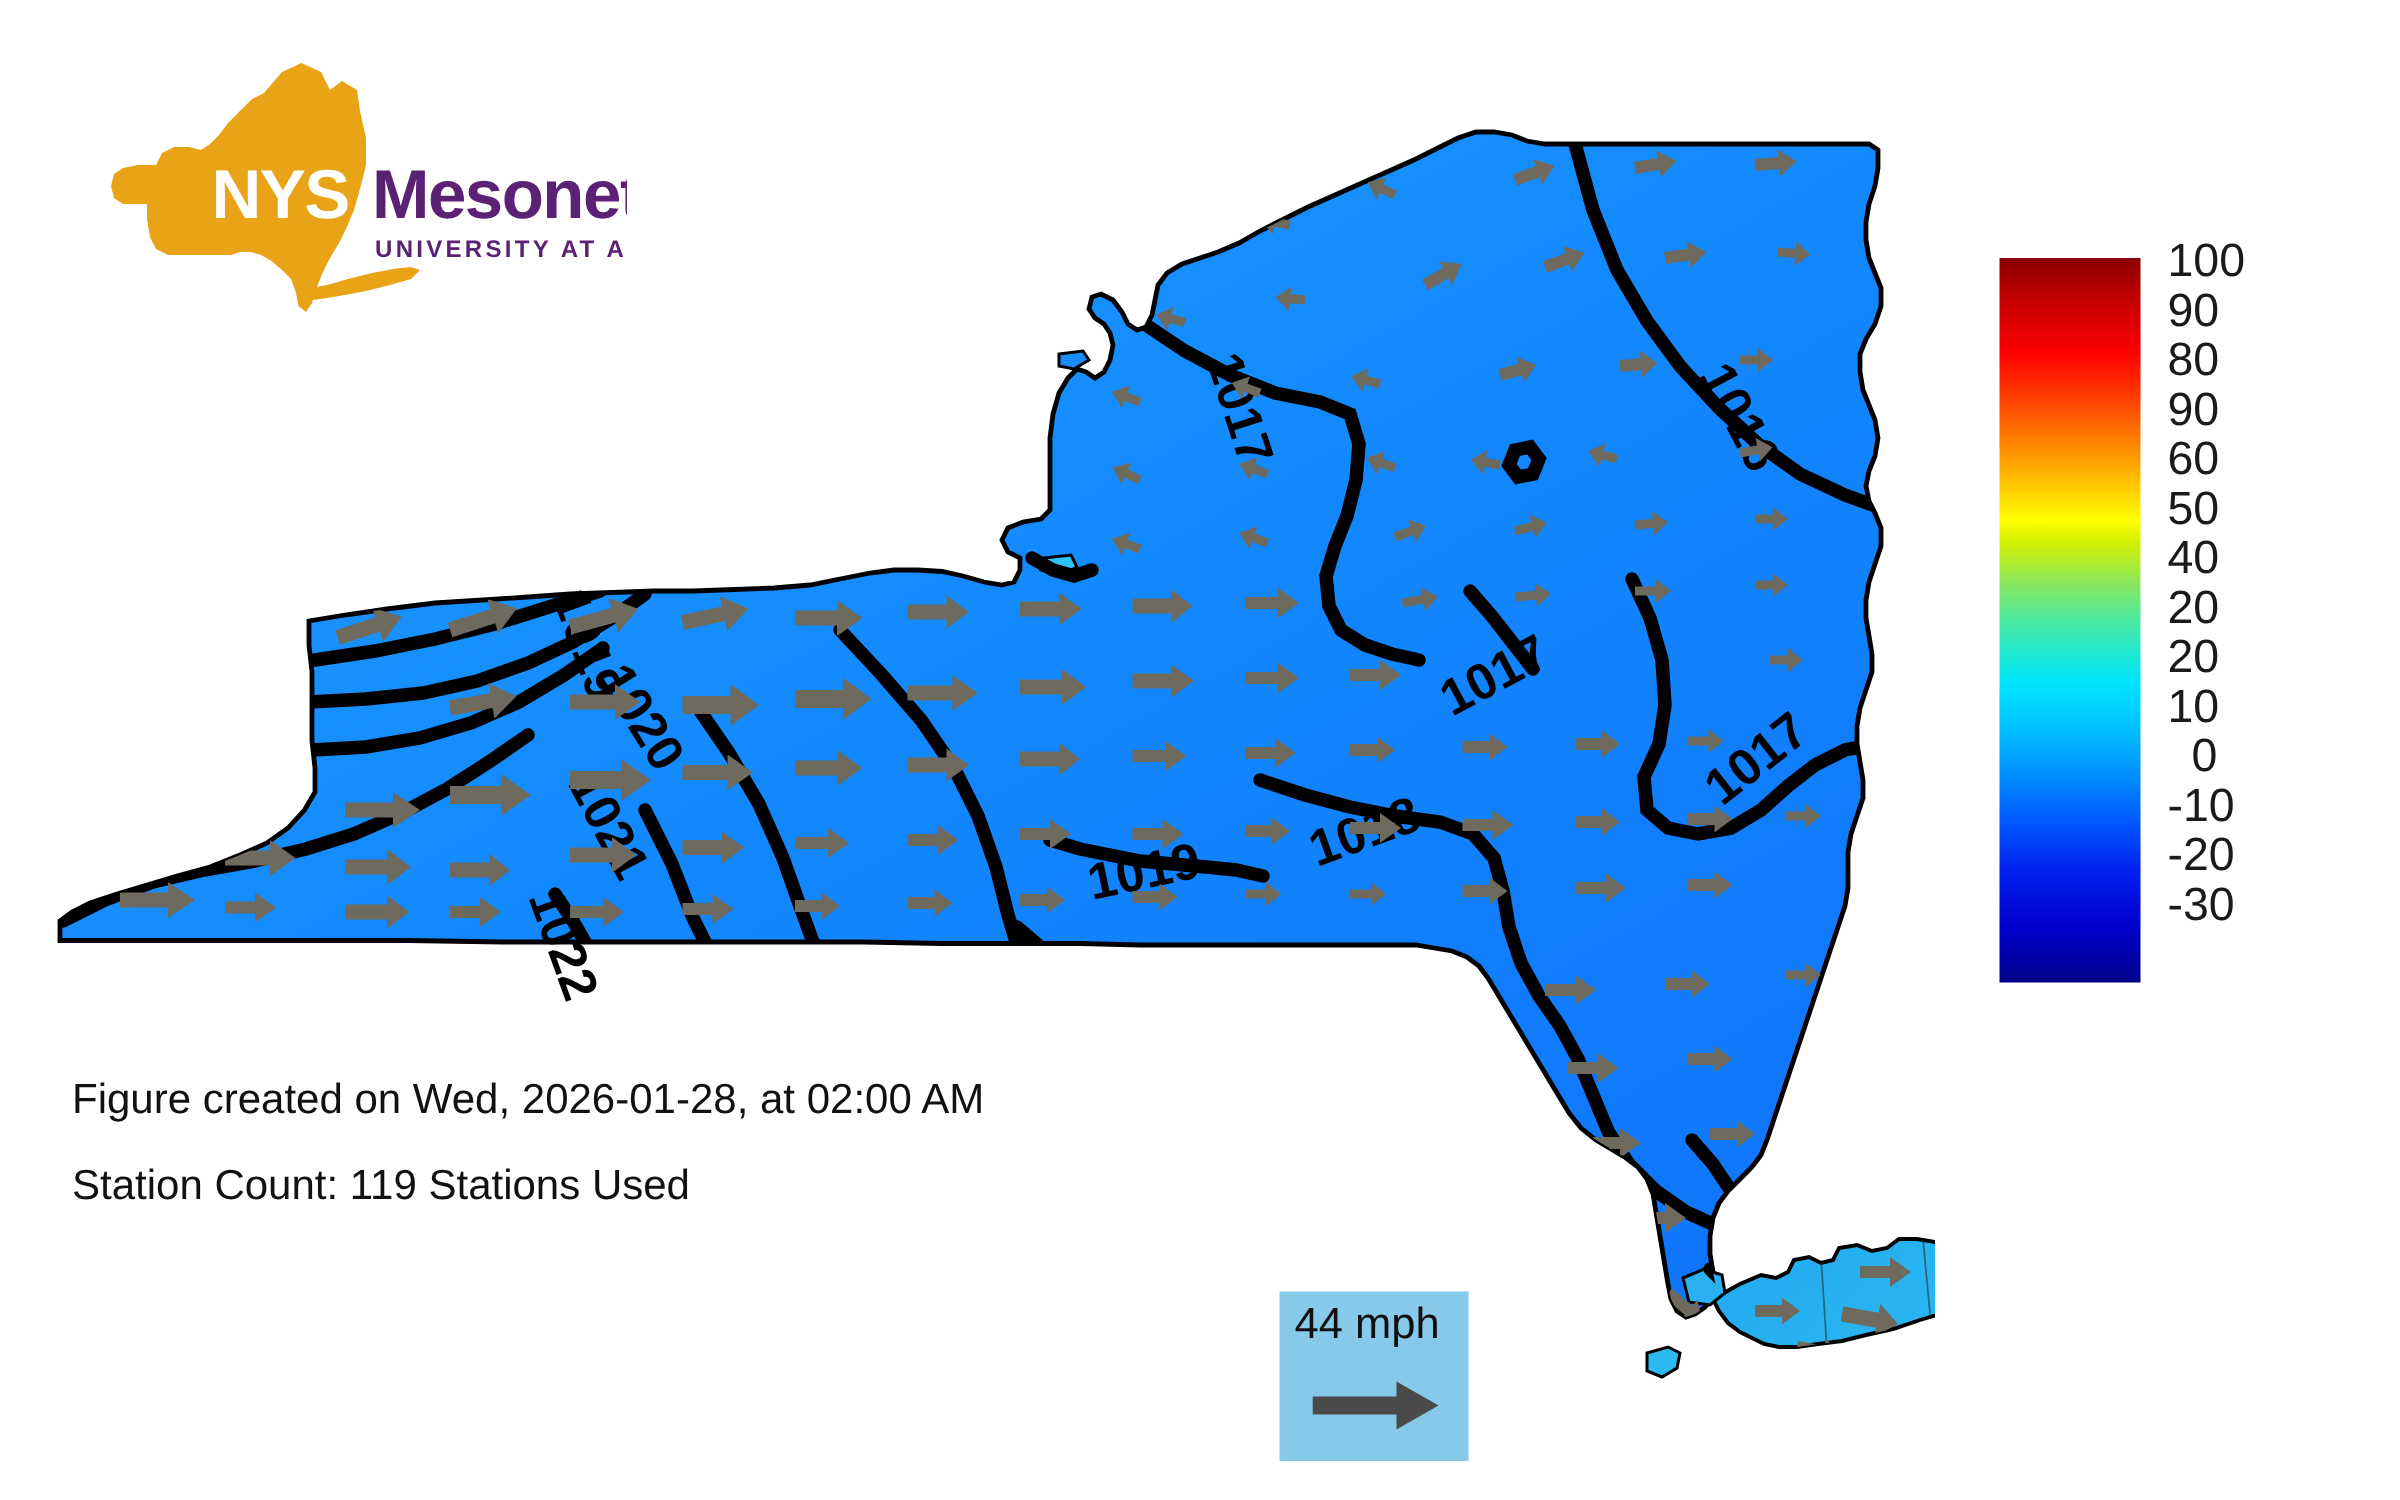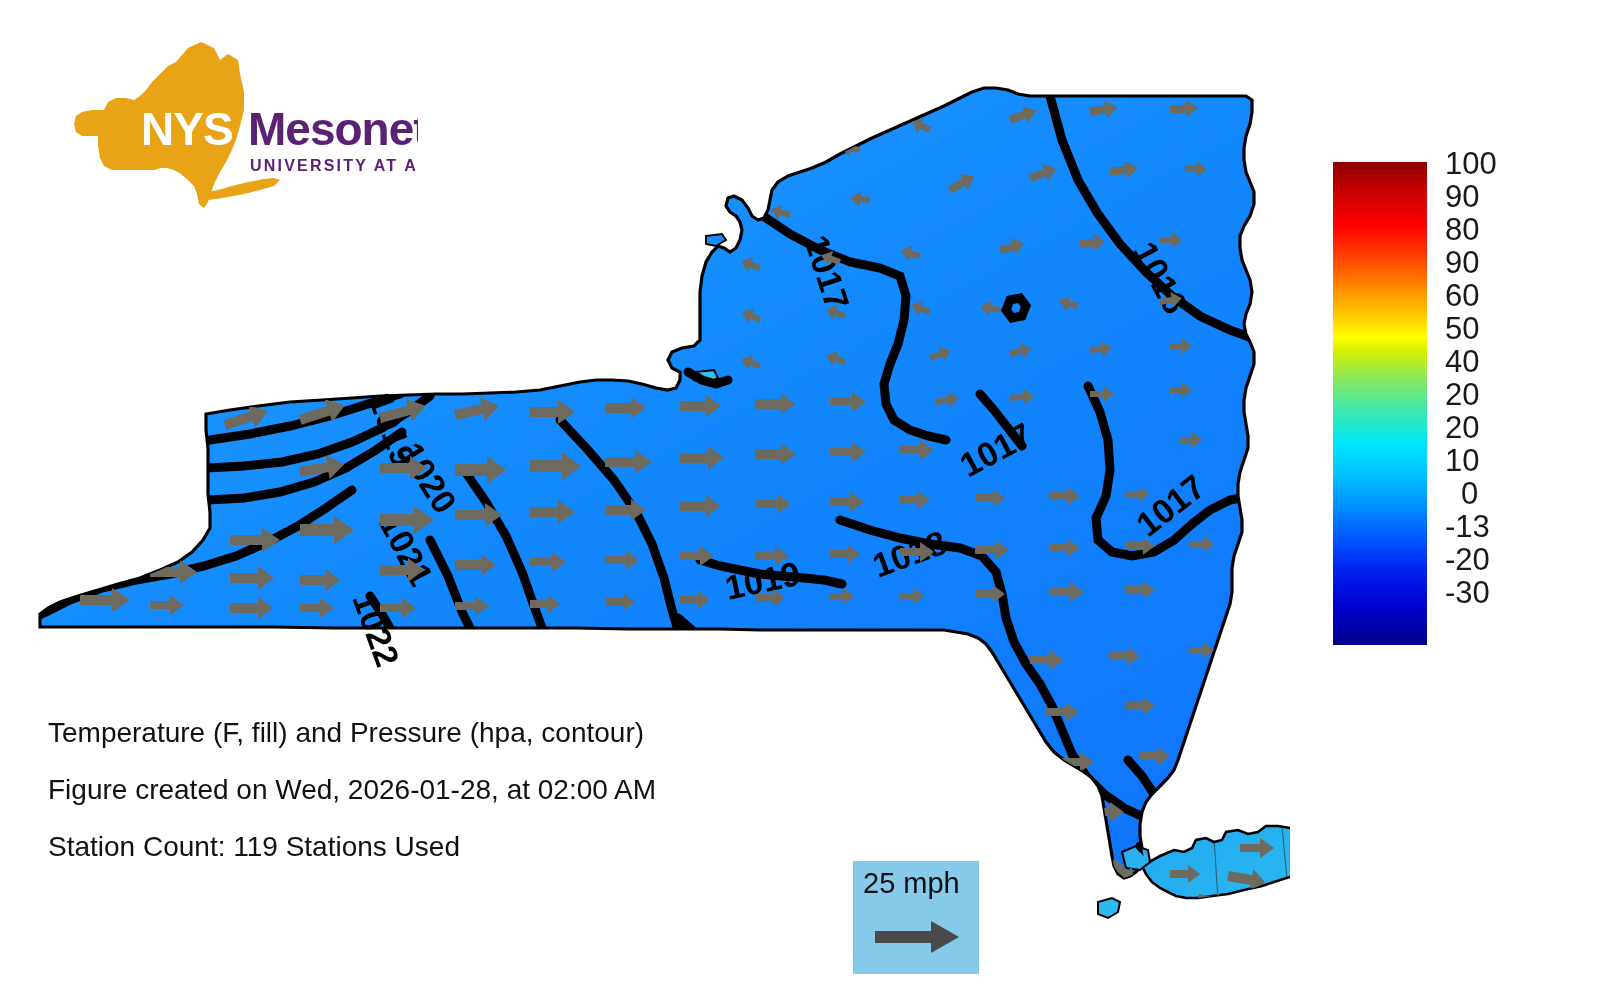--- a/index.html
+++ b/index.html
@@ -15,21 +15,21 @@
 
   
   #logo{position:absolute;left:68px;top:40px;width:350px;height:170px;text-align:right;}
   #logo svg{display:block;}
 
   
   #map-area{position:absolute;left:0;top:0;width:1290px;height:1000px;}
   #map-svg{display:block;width:1290px;height:1000px;}
 
   
-  #colorbar-group{position:absolute;left:1333px;top:162px;width:250px;height:490px;}
+  #colorbar-group{position:absolute;left:1333px;top:172px;width:250px;height:490px;}
   #cbar{
     position:absolute;left:0;top:0;width:94px;height:483px;
     background:linear-gradient(to bottom,
       #8b0000 0%,
       #c00000 5.4%,
       #ff0000 13.1%,
       #ff4500 20.0%,
       #ff8c00 26.2%,
       #ffd000 32.3%,
       #ffff00 36.2%,
@@ -708,32 +708,31 @@
     <div class="cbar-tick" style="top:19px">90</div>
     <div class="cbar-tick" style="top:52px">80</div>
     <div class="cbar-tick" style="top:85px">90</div>
     <div class="cbar-tick" style="top:118px">60</div>
     <div class="cbar-tick" style="top:151px">50</div>
     <div class="cbar-tick" style="top:184px">40</div>
     <div class="cbar-tick" style="top:217px">20</div>
     <div class="cbar-tick" style="top:250px">20</div>
     <div class="cbar-tick" style="top:283px">10</div>
     <div class="cbar-tick" style="top:316px;left:128px">0</div>
-    <div class="cbar-tick" style="top:349px">-13</div>
+    <div class="cbar-tick" style="top:349px">-10</div>
     <div class="cbar-tick" style="top:382px">-20</div>
     <div class="cbar-tick" style="top:415px">-30</div>
   </div>
 
   <div id="caption">
-    <div class="caption-line">Temperature (F, fill) and Pressure (hpa, contour)</div>
     <div class="caption-line">Figure created on Wed, 2026-01-28, at 02:00 AM</div>
     <div class="caption-line">Station Count: 119 Stations Used</div>
   </div>
 
   <div id="wind-legend">
-    <div id="wind-legend-label">25 mph</div>
+    <div id="wind-legend-label">44 mph</div>
     <svg id="wind-legend-arrow" width="84" height="36" viewBox="0 0 84 36">
       <path d="M0,12 L56,12 L56,2 L84,18 L56,34 L56,24 L0,24 Z" fill="#4a4a4a"></path>
     </svg>
   </div>
 
 
 </div>
 
 </body></html>

